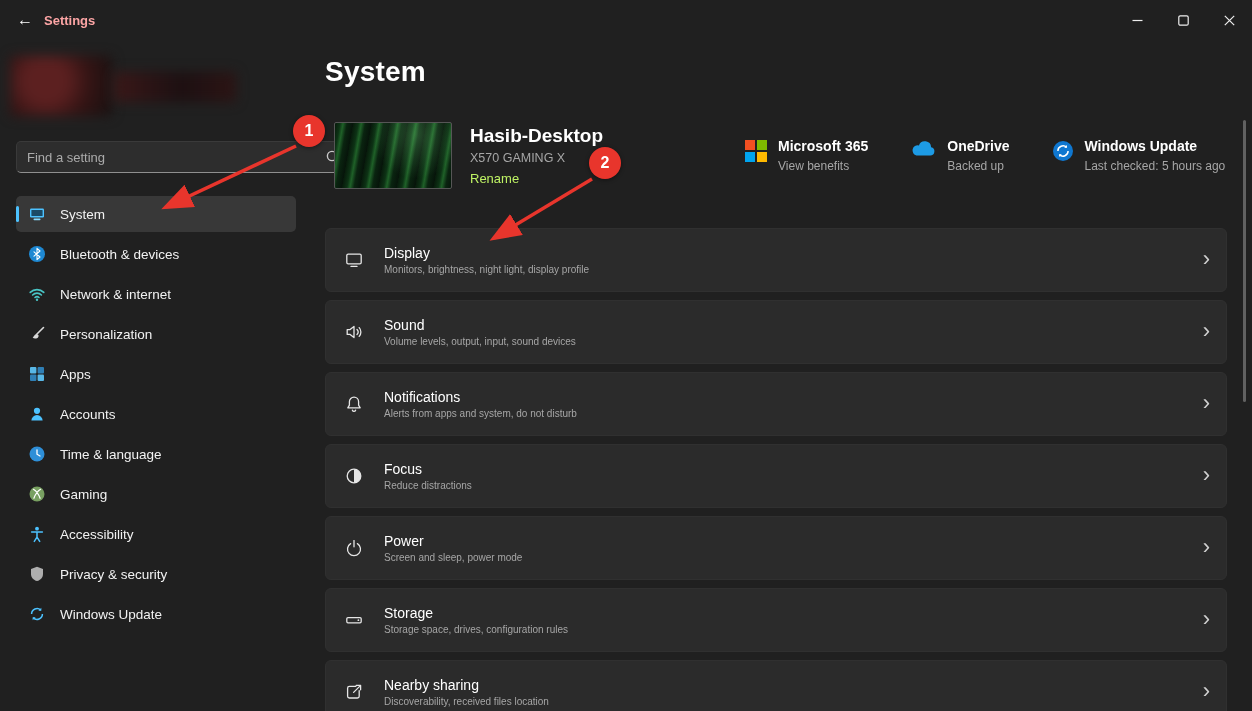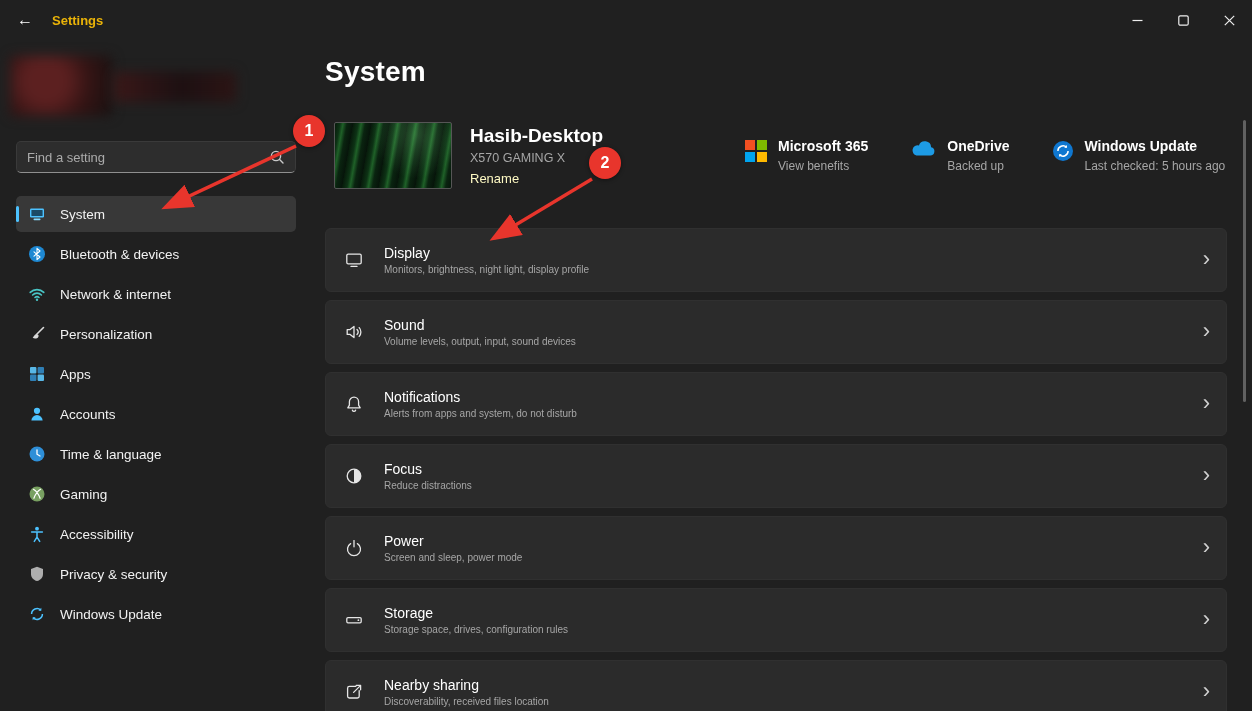--- a/index.html
+++ b/index.html
@@ -5,35 +5,35 @@
   * { margin:0; padding:0; box-sizing:border-box; }
   html,body { background:#111; }
   body { font-family:"Liberation Sans", sans-serif; }
 
   .app { position:relative; width:1252px; height:711px; background:#202020; overflow:hidden; color:#fff; }
 
   
   .titlebar { position:absolute; top:0; left:0; right:0; height:40px; display:flex; align-items:center; z-index:4; }
   .back-btn { width:38px; height:32px; margin-left:6px; display:flex; align-items:center; justify-content:center;
               background:transparent; border:none; color:#fff; font-size:16px; cursor:pointer; border-radius:4px; }
-  .titlebar-title { font-size:13px; font-weight:700; margin-left:8px; color:#eab308; }
+  .titlebar-title { font-size:13px; font-weight:700; margin-left:0; color:#fca5a5; }
   .window-controls { margin-left:auto; display:flex; height:40px; }
   .win-btn { width:46px; height:40px; display:flex; align-items:center; justify-content:center;
              background:transparent; border:none; cursor:pointer; }
 
   
   .sidebar { position:absolute; top:40px; left:0; width:312px; bottom:0; }
   .profile { position:absolute; left:8px; top:12px; width:226px; height:68px; cursor:pointer; }
   .avatar-blob { position:absolute; left:2px; top:4px; width:102px; height:60px; border-radius:4px;
                  background: radial-gradient(circle at 35% 42%, #5c2020 0 28%, #341414 58%, #171010 100%);
                  filter: blur(6px); }
   .name-blob { position:absolute; left:106px; top:20px; width:122px; height:30px; border-radius:4px;
                background: linear-gradient(90deg, #3a1818, #1d1012 55%, #2c1414); filter: blur(6px); }
 
-  .search-box { position:absolute; left:16px; top:101px; width:280px; height:32px; background:#2d2d2d;
+  .search-box { position:absolute; left:16px; top:101px; width:336px; height:32px; background:#2d2d2d;
                 border:1px solid #3a3a3a; border-bottom:1px solid #8f8f8f; border-radius:5px;
                 display:flex; align-items:center; }
   .search-input { flex:1; background:transparent; border:none; outline:none; color:#e2e2e2; font-size:13px;
                   padding:0 10px; font-family:"Liberation Sans", sans-serif; }
   .search-input::placeholder { color:#ababab; }
   .search-icon { margin-right:10px; display:flex; }
 
   .nav { position:absolute; top:156px; left:16px; right:16px; display:flex; flex-direction:column; gap:4px; }
   .nav-item { position:relative; height:36px; border-radius:5px; display:flex; align-items:center;
               padding-left:12px; gap:14px; cursor:pointer; }
@@ -49,21 +49,21 @@
 
   .device-row { position:absolute; top:82px; left:0; display:flex;margin-left:9px; }
   .thumb { width:118px; height:67px; border:1px solid #565656; border-radius:2px;
            background:
              radial-gradient(circle at 70% 18%, rgba(150,255,160,.20), transparent 45%),
              repeating-linear-gradient(100deg, #071a0b 0px, #0d3315 5px, #1f6128 8px, #0a2410 12px, #06140a 18px);
            background-color:#081c0c; }
   .device-info { margin-left:18px; padding-top:3px; display:flex; flex-direction:column; }
   .device-name { font-size:19px; font-weight:700; }
   .device-model { font-size:12.5px; color:#a6a6a6; margin-top:4px; }
-  .rename-link { font-size:13px; color:#fef9c3; margin-top:6px; cursor:pointer; width:max-content; }
+  .rename-link { font-size:13px; color:#bef264; margin-top:6px; cursor:pointer; width:max-content; }
 
   .status-row { position:absolute; left:420px; top:98px; display:flex; gap:42px; }
   .status-item { display:flex; gap:11px; cursor:pointer; }
   .status-icon { padding-top:2px; display:flex; align-items:flex-start; }
   .status-title { font-size:14px; font-weight:700; white-space:nowrap; }
   .status-sub { font-size:12px; color:#a6a6a6; margin-top:5px; white-space:nowrap; }
 
   .cards { position:absolute; top:188px; left:0; right:25px; display:flex; flex-direction:column; gap:8px; }
   .card { height:64px; background:#2b2b2b; border:1px solid #303030; border-radius:6px; display:flex;
           align-items:center; padding:0 16px 0 18px; cursor:pointer; }

